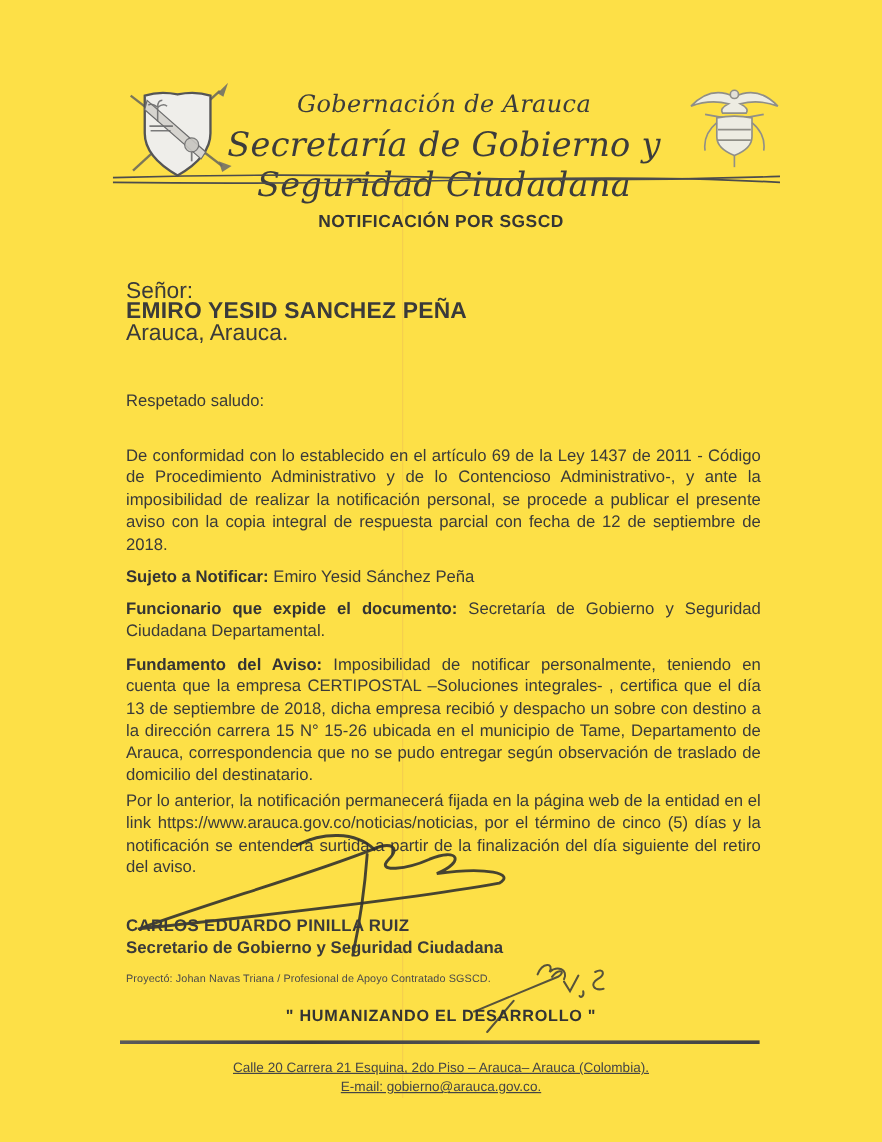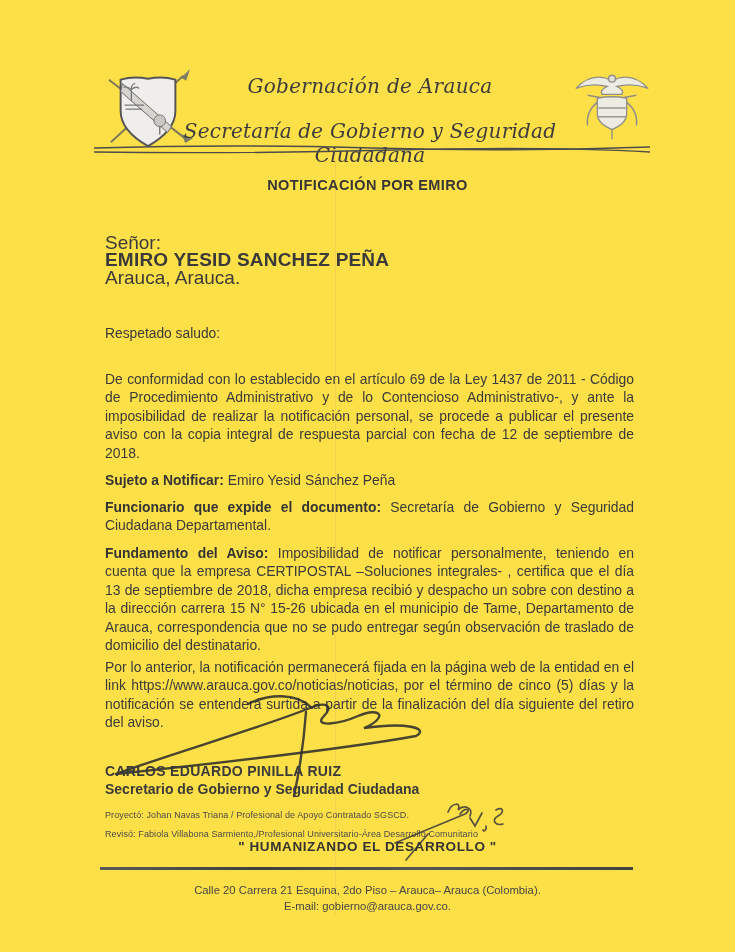--- a/index.html
+++ b/index.html
@@ -22,21 +22,21 @@
   .emblem-left  { position:absolute; left:98px;  top:66px; width:100px; height:88px; }
   .emblem-right { position:absolute; left:568px; top:68px; width:88px;  height:80px; }
   .header-text {
     position:absolute; left:180px; top:74px; width:380px;
     text-align:center;
     font-family:"DejaVu Serif", serif;
     font-style:italic;
     color:#3c3c3c;
   }
   .header-org  { font-size:20px; letter-spacing:0.3px; }
-  .header-dept { font-size:20px; margin-top:21px; letter-spacing:0.2px; }
+  .header-dept { font-size:28px; margin-top:6px; letter-spacing:0.2px; }
   .header-rule { position:absolute; left:94px; top:142px; width:556px; height:14px; }
   
   .abs { position:absolute; left:105px; width:529px; }
   .doc-title {
     position:absolute; left:0; top:177px; width:735px;
     text-align:center; font-weight:bold; font-size:14.5px;
     letter-spacing:0.4px; color:#353535;
   }
   .recipient { top:234px; font-size:19px; line-height:17.4px; }
   .recipient .name { font-weight:bold; letter-spacing:0.2px; }
@@ -60,21 +60,21 @@
     position:absolute; left:0; top:839px; width:735px;
     text-align:center; font-weight:bold; font-size:13.5px; color:#333;
     letter-spacing:0.6px;
   }
   .bottom-rule {
     position:absolute; left:100px; top:867px; width:533px; height:3px;
     background:linear-gradient(90deg,#5a5a5a,#3f3f3f 30%,#555 60%,#424242);
   }
   .footer-addr, .footer-email {
     position:absolute; left:0; width:735px; text-align:center;
-    font-size:11.3px; color:#454545;
+    font-size:11.3px; color:#454545;text-decoration:underline;
   }
   .footer-addr  { top:884px; }
   .footer-email { top:900px; }
   
   .signature-svg { position:absolute; left:100px; top:688px; width:340px; height:112px; }
   .initials-svg  { position:absolute; left:390px; top:798px; width:125px; height:65px; }
   svg .ink { fill:none; stroke:#2e2e2e; stroke-width:2.4; stroke-linecap:round; opacity:0.88; }
   svg .ink-thin { fill:none; stroke:#3a3a3a; stroke-width:1.7; stroke-linecap:round; opacity:0.85; }
 </style>
 </head>
@@ -135,21 +135,21 @@
     </svg>
   </div>
 
   <div class="header-rule">
     <svg viewBox="0 0 556 14" width="556" height="14">
       <path d="M0,6 Q140,2 278,6 T556,5" stroke="#4c4c4c" stroke-width="1.4" fill="none"></path>
       <path d="M0,10 Q150,12 300,8 T556,10" stroke="#4c4c4c" stroke-width="1.4" fill="none"></path>
     </svg>
   </div>
 
-  <div class="doc-title">NOTIFICACIÓN POR EMIRO</div>
+  <div class="doc-title">NOTIFICACIÓN POR SGSCD</div>
 
   <div class="abs recipient">
     <div>Señor:</div>
     <div class="name">EMIRO YESID SANCHEZ PEÑA</div>
     <div>Arauca, Arauca.</div>
   </div>
 
   <div class="abs greeting">Respetado saludo:</div>
 
   <p class="abs body-par p1">De conformidad con lo establecido en el artículo 69 de la Ley 1437 de 2011 - Código de Procedimiento Administrativo y de lo Contencioso Administrativo-, y ante la imposibilidad de realizar la notificación personal, se procede a publicar el presente aviso con la copia integral de respuesta parcial con fecha de 12 de septiembre de 2018.</p>
@@ -169,21 +169,20 @@
                            C306,34 330,40 316,48 C250,60 110,76 16,86"></path>
       <path class="ink" d="M148,16 C168,6 196,4 212,20"></path>
       <path class="ink" d="M206,24 C204,52 200,80 194,108"></path>
     </svg>
   </div>
 
   <div class="abs sig-name">CARLOS EDUARDO PINILLA RUIZ</div>
   <div class="abs sig-title">Secretario de Gobierno y Seguridad Ciudadana</div>
 
   <div class="abs note note-1">Proyectó: Johan Navas Triana / Profesional de Apoyo Contratado SGSCD.</div>
-  <div class="abs note note-2">Revisó: Fabiola Villabona Sarmiento,/Profesional Universitario-Área Desarrollo Comunitario</div>
 
   <div class="initials-svg">
     <svg viewBox="0 0 125 65" width="125" height="65">
       <path class="ink-thin" d="M58,14 C62,4 72,4 68,12 C74,6 84,10 80,18"></path>
       <path class="ink-thin" d="M5,45 L75,16 C82,12 76,8 70,16"></path>
       <path class="ink-thin" d="M80,20 L85,28 L92,15"></path>
       <path class="ink-thin" d="M96,28 C97,32 94,34 93,32"></path>
       <path class="ink-thin" d="M106,12 C113,8 115,14 108,18 C101,22 105,28 113,26"></path>
       <path class="ink-thin" d="M16,62 L38,36"></path>
     </svg>

